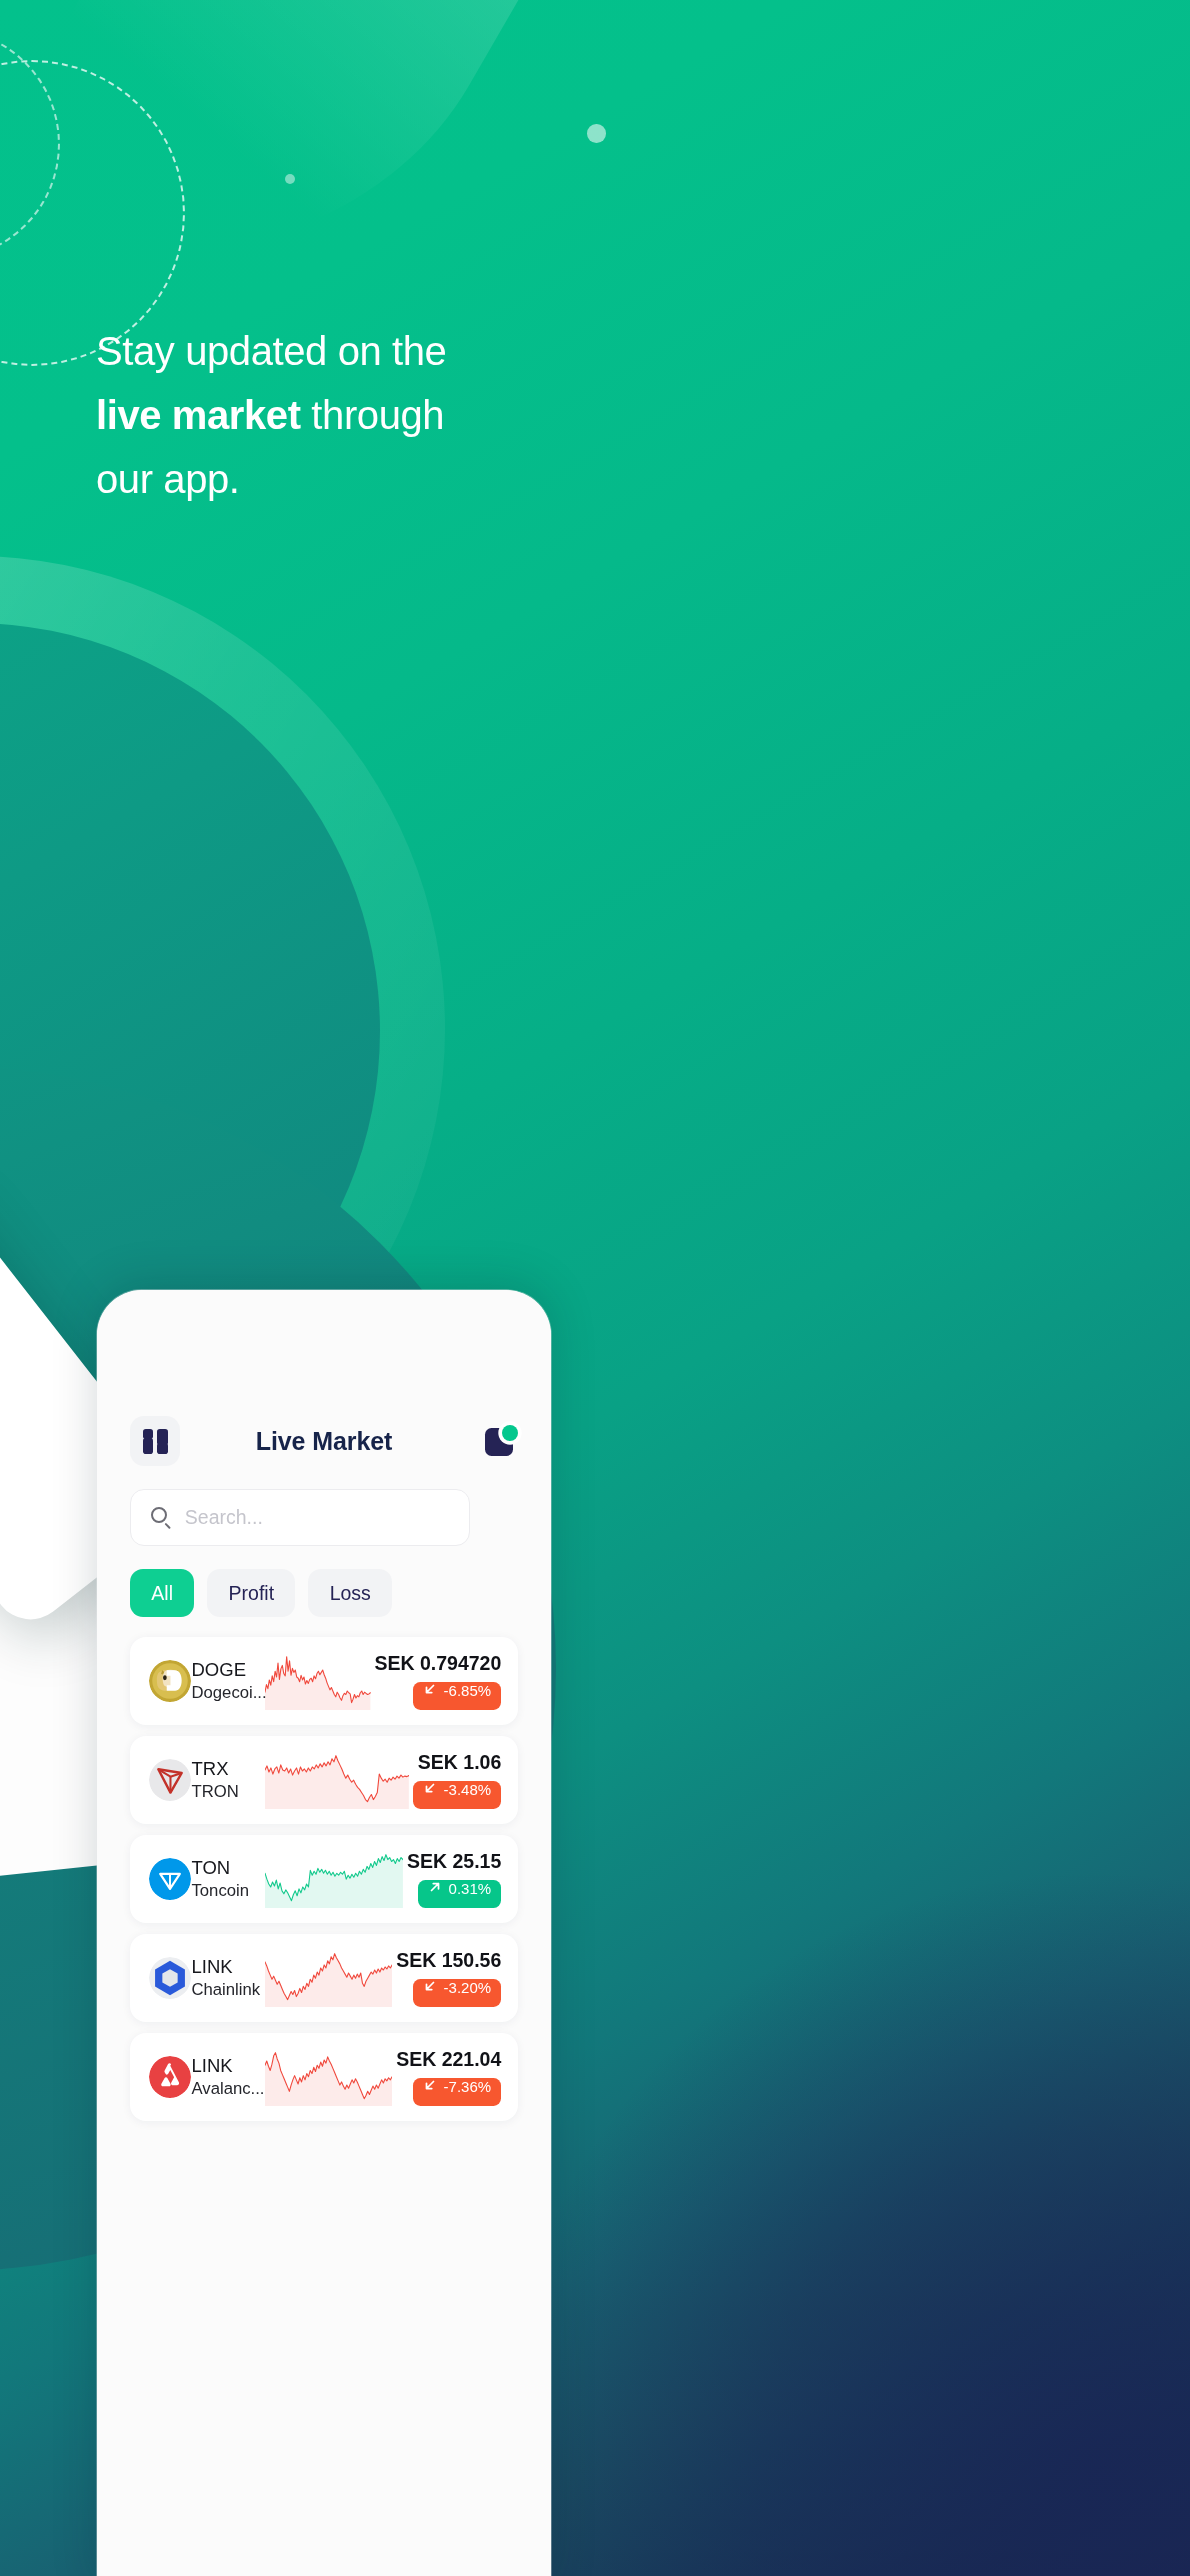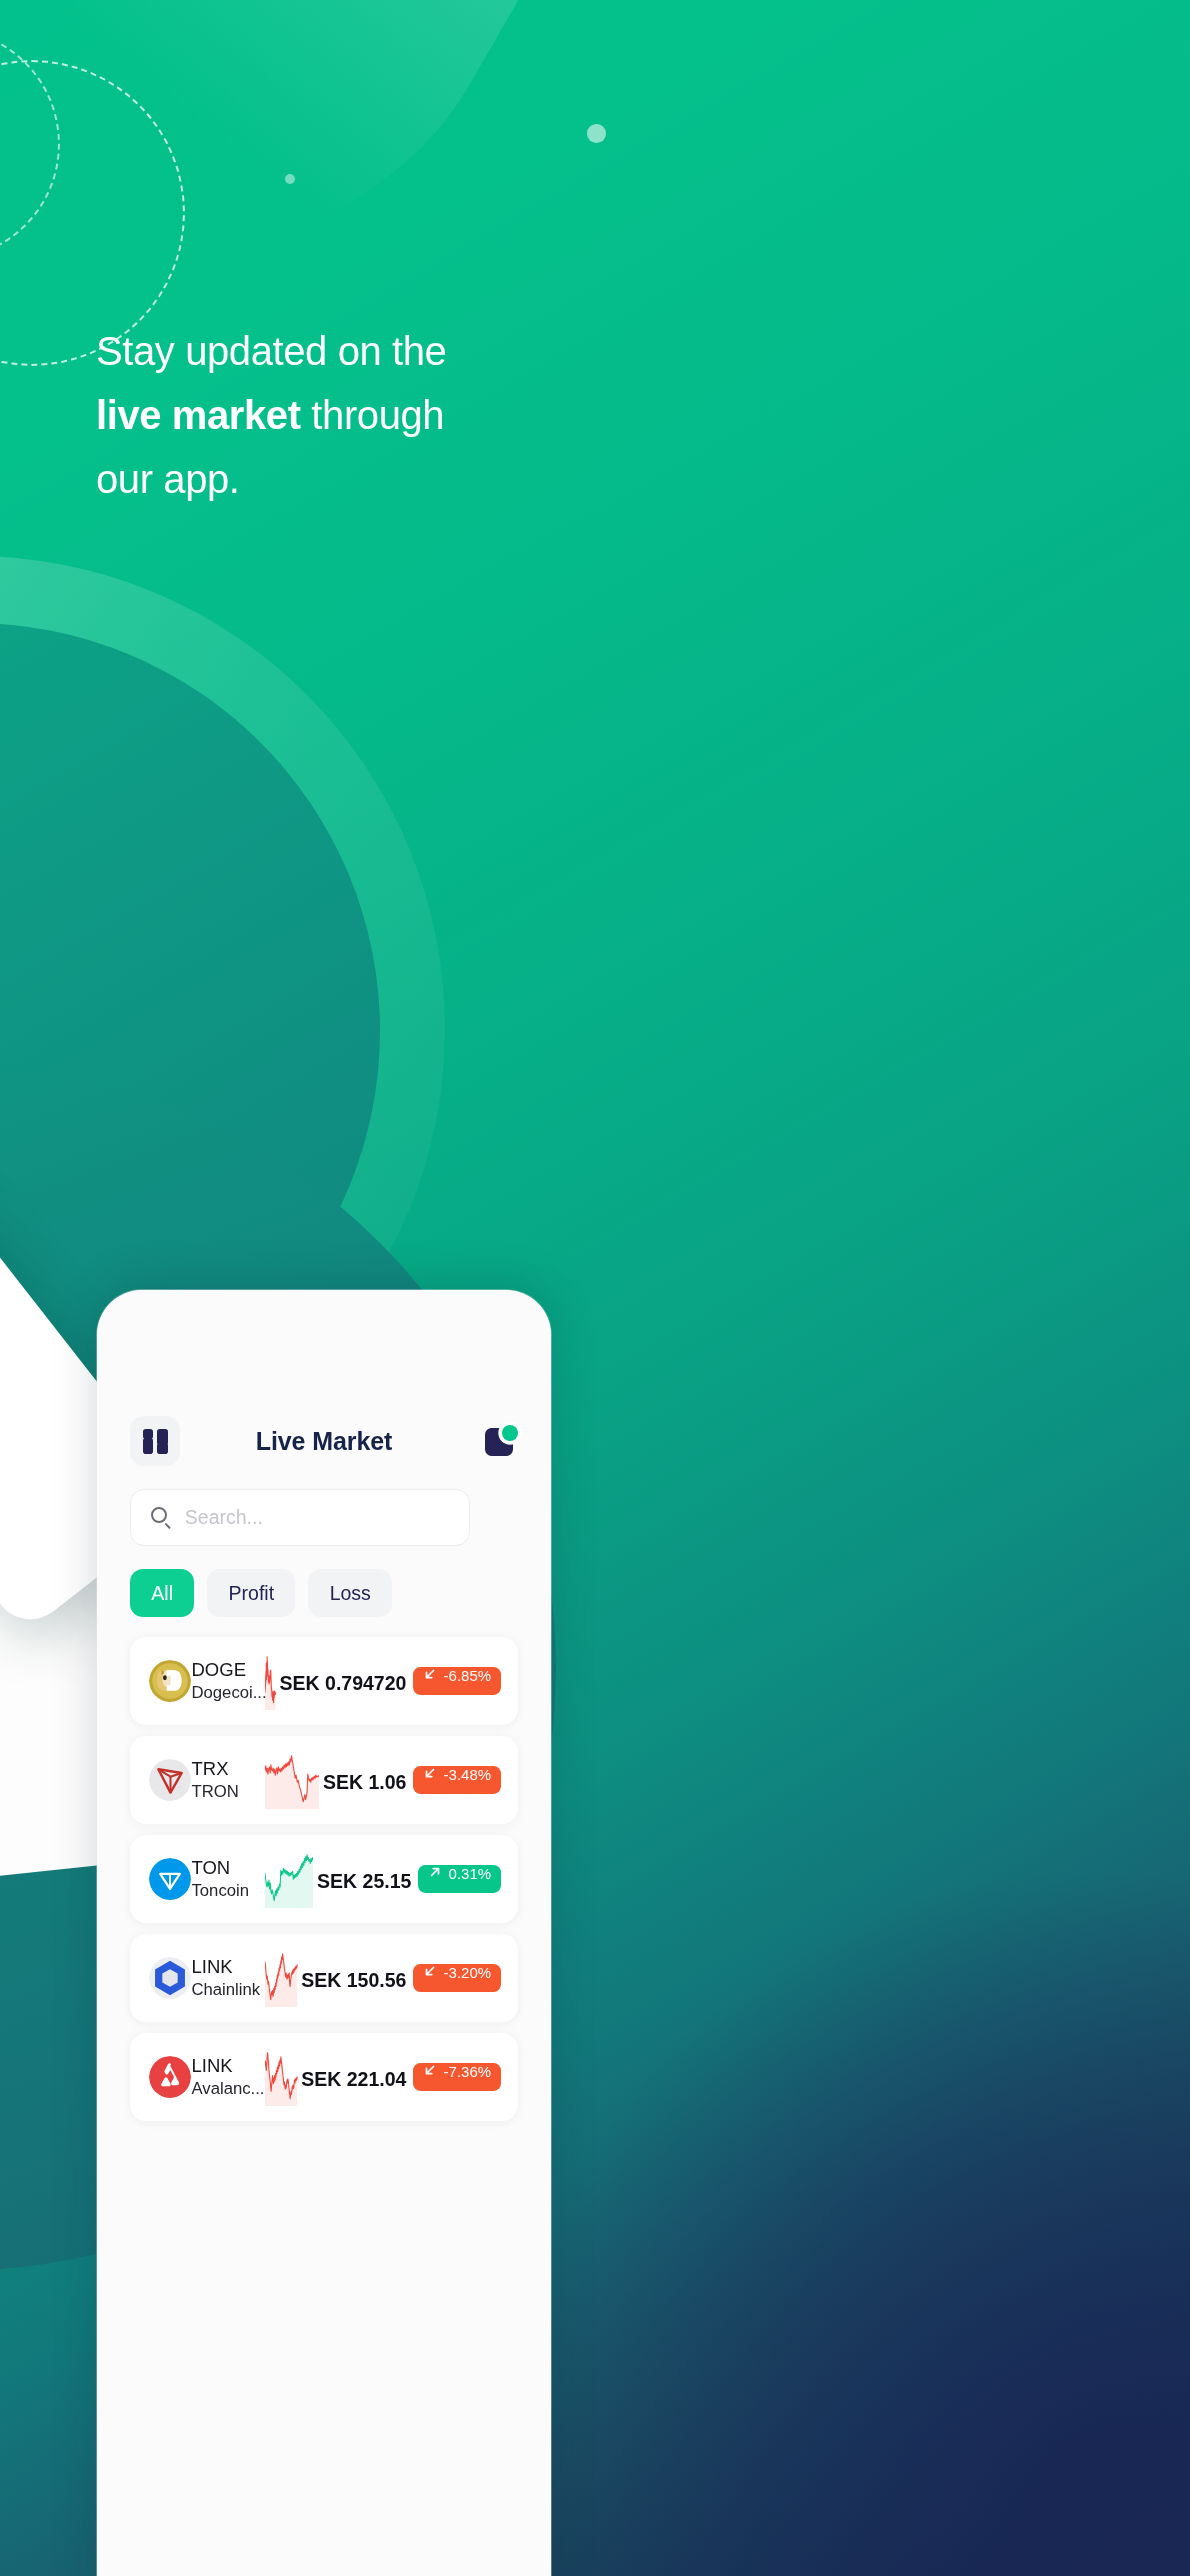--- a/index.html
+++ b/index.html
@@ -295,21 +295,21 @@
   .spark {
     flex:1;
     height:57px;
     margin:0 3.7px 0 1.9px;
     min-width:0;
     position:relative;
   }
   .spark svg { width:100%; height:100%; display:block; }
   .coin-right {
     flex-shrink:0;
-    display:flex; 
+    display:flex; flex-direction:column;
     align-items:flex-end;
     gap:6.5px;
   }
   .coin-price { font-size:19.5px; font-weight:600; color:#111217; white-space:nowrap; }
   .badge {
     height:28px;
     border-radius:7.4px;
     display:flex; align-items:flex-start; gap:6.5px;
     padding:0 10.2px;
     color:#fff; font-size:15px; font-weight:500;

